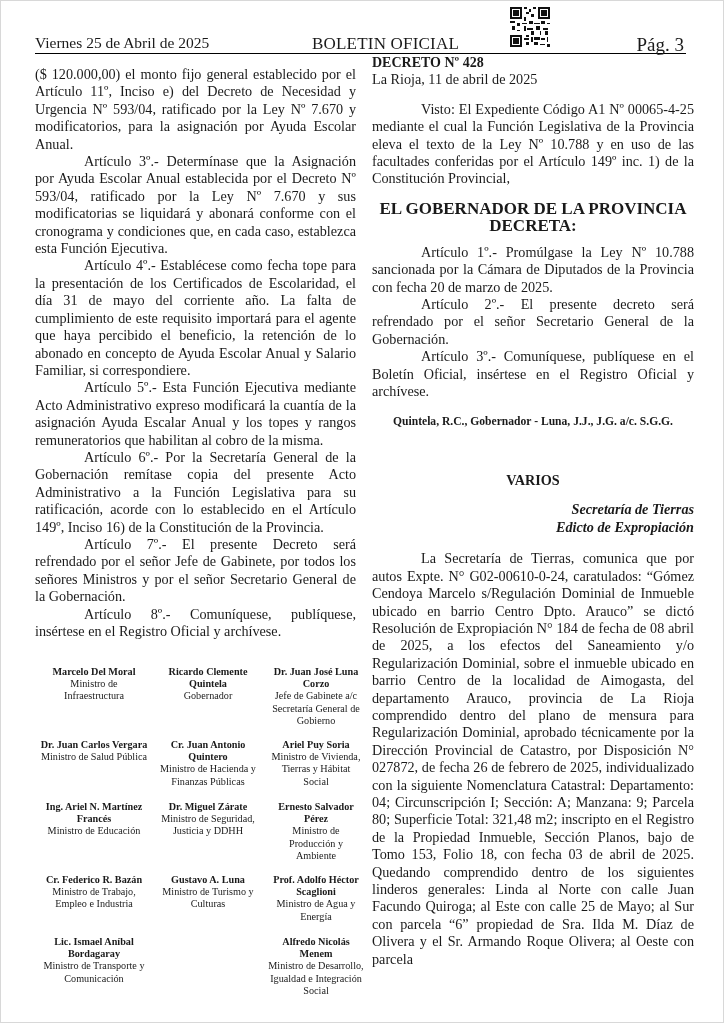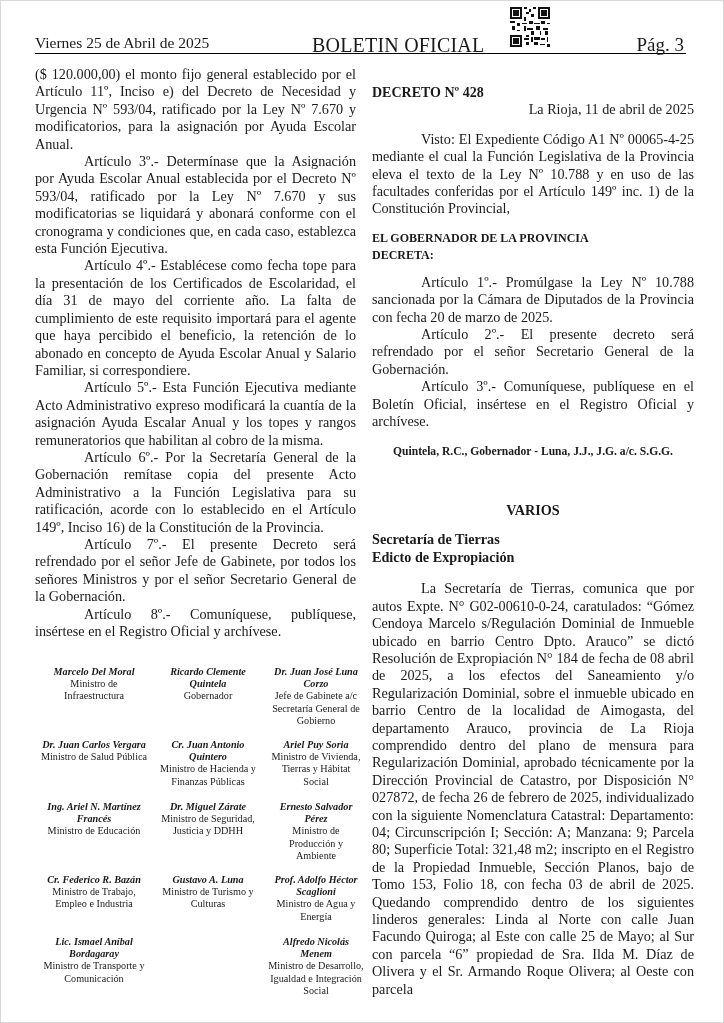--- a/index.html
+++ b/index.html
@@ -1,38 +1,38 @@
 <!DOCTYPE html>
 <html><head>
 <meta charset="utf-8">
 <style>
   html, body { margin: 0; padding: 0; background: #ffffff; }
   body { width: 724px; height: 1023px; position: relative; overflow: hidden;
          font-family: "Liberation Serif", "DejaVu Serif", serif; color: #1a1a1a; }
   .page-border { position: absolute; left: 0; top: 0; width: 722px; height: 1021px; border: 1px solid #d8d8d8; }
   .header { position: absolute; left: 35px; top: 0; width: 651px; height: 53px; border-bottom: 1px solid #000000; }
   .header .date { position: absolute; left: 0; top: 34px; font-size: 15.5px; }
-  .header .title { position: absolute; left: 277px; top: 34px; font-size: 20px; letter-spacing: 0.2px; }
+  .header .title { position: absolute; left: 277px; top: 34px; font-size: 17px; letter-spacing: 0.2px; }
   .header .page { position: absolute; right: 2px; top: 34px; font-size: 19px; }
   .qr { position: absolute; left: 508px; top: 5px; width: 44px; height: 44px; }
   .col { position: absolute; font-size: 14.2px; line-height: 17.4px; text-align: justify; }
   .col-left { left: 35px; top: 66px; width: 321px; }
-  .col-right { left: 372px; top: 84px; width: 322px; }
+  .col-right { left: 372px; top: 54px; width: 322px; }
   .col p { margin: 0; }
   .indent { text-indent: 49px; }
   .dec-title { font-weight: bold; font-size: 14px; margin: 0 0 12px 0; }
-  .dec-date { text-align: right; margin-bottom: 12px !important; }
-  .gov { font-weight: bold; font-size: 12px; line-height: 17px; margin: 12px 0 10px 0 !important; }
+  .dec-date { text-align: left; margin-bottom: 12px !important; }
+  .gov { font-weight: bold; text-align: center; font-size: 17px; line-height: 17px; margin: 12px 0 10px 0 !important; }
   .sign-line { font-weight: bold; font-size: 11.6px; margin-top: 12px !important; text-align: center; }
   .varios { font-weight: bold; text-align: center; margin-top: 42px !important; margin-bottom: 12px !important; }
-  .sec-title { font-weight: bold; text-align: left; line-height: 17.5px; margin-bottom: 14px !important; }
+  .sec-title { font-weight: bold; text-align: right; line-height: 17.5px; margin-bottom: 14px !important; font-style: italic; }
   .signatures { position: absolute; left: 40px; top: 666px; width: 300px; display: grid;
                 grid-template-columns: 108px 108px 96px; column-gap: 6px; row-gap: 12px;
                 font-size: 10.2px; line-height: 12.2px; text-align: center; }
-  .sig .name { font-weight: bold; font-style: italic; }
+  .sig .name { font-weight: bold; }
   .sig { min-height: 50px; }
   .sig.empty { visibility: hidden; }
 </style>
 </head>
 <body>
 
 <div class="page-border"></div>
 
 <div class="header">
   <span class="date">Viernes 25 de Abril de 2025</span>

